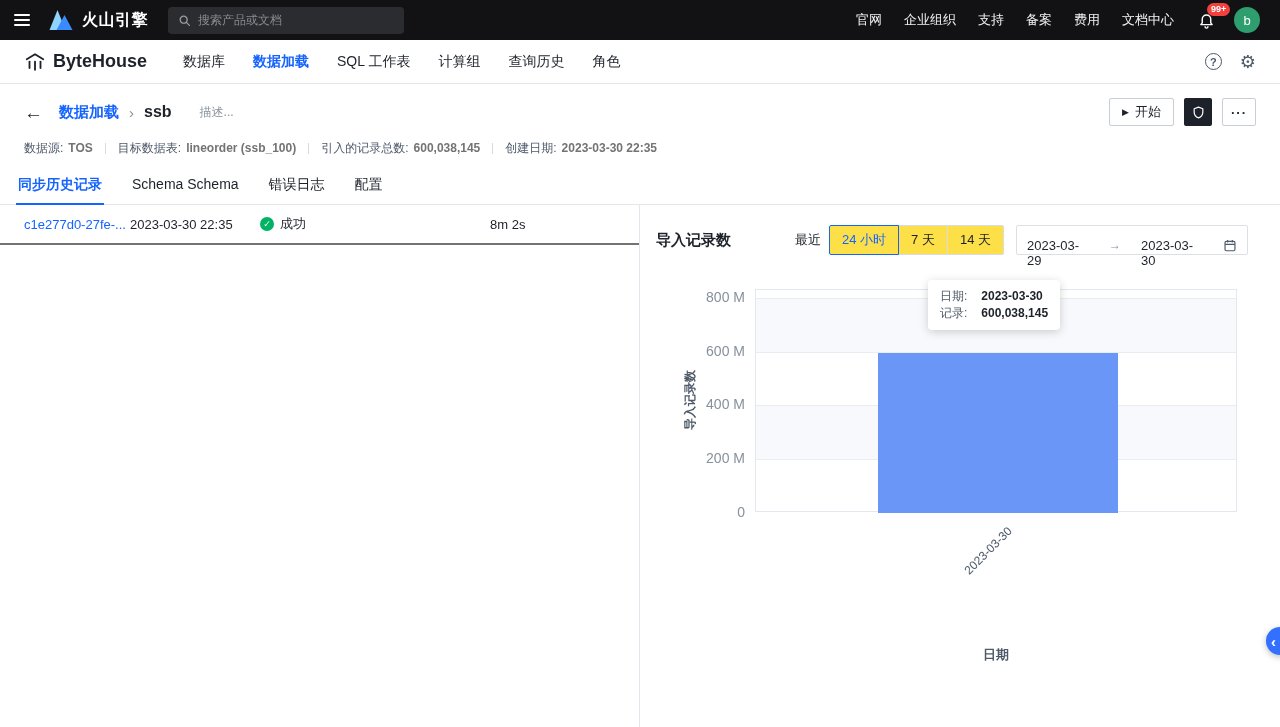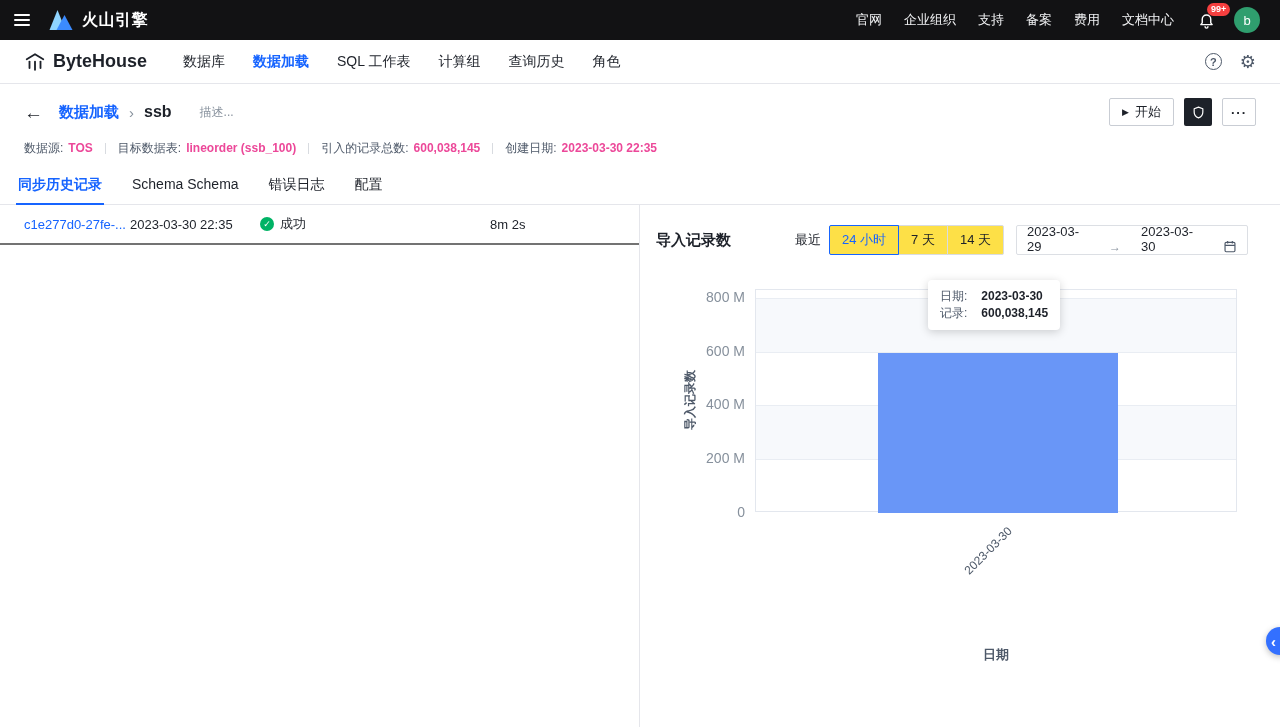--- a/index.html
+++ b/index.html
@@ -43,21 +43,21 @@
   .ph-right { margin-left:auto; display:flex; gap:10px; align-items:center; }
   .btn { height:28px; border:1px solid #c9cdd4; background:#fff; border-radius:2px; display:flex; align-items:center; gap:6px; padding:0 12px; font-size:13px; color:#1d2129; cursor:pointer; }
   .btn .play { font-size:9px; line-height:1; }
   .btn-dark { width:28px; height:28px; background:#1d2129; border:none; border-radius:2px; display:flex; align-items:center; justify-content:center; cursor:pointer; }
   .btn-more { width:34px; justify-content:center; padding:0; font-weight:700; letter-spacing:1px; gap:0; }
 
   
   .meta-row { display:flex; align-items:center; padding:0 24px; font-size:12px; height:20px; margin-top:2px; }
   .meta-item { display:flex; gap:5px; align-items:center; }
   .meta-label { color:#4e5969; }
-  .meta-value { color:#ec4899; font-weight:600; }
+  .meta-value { color:#737373; font-weight:600; }
   .meta-div { width:1px; height:11px; background:#d8dbe0; margin:0 12px; }
 
   
   .tabs { display:flex; gap:26px; padding:0 16px; border-bottom:1px solid #e5e6eb; margin-top:8px; }
   .tab { font-size:14px; padding:10px 2px; cursor:pointer; position:relative; color:#1d2129; white-space:nowrap; }
   .tab.active { color:#1664ff; font-weight:600; }
   .tab.active::after { content:""; position:absolute; left:0; right:0; bottom:-1px; height:2px; background:#1664ff; }
 
   
   .content { display:flex; height:526px; }
@@ -75,21 +75,21 @@
   .chart-panel { flex:1; position:relative; }
   .chart-header { display:flex; align-items:center; margin:20px 32px 0 16px; }
   .chart-title { font-size:15px; font-weight:700; }
   .chart-controls { margin-left:auto; display:flex; align-items:center; gap:8px; }
   .range-label { font-size:13px; }
   .segmented { display:flex; }
   .seg-btn { height:30px; padding:0 12px; border:1px solid #d9dce1; background:#fde047; font-size:13px; color:#1d2129; cursor:pointer; margin-left:-1px; display:flex; align-items:center; white-space:nowrap; }
   .seg-btn:first-child { margin-left:0; border-radius:2px 0 0 2px; }
   .seg-btn:last-child { border-radius:0 2px 2px 0; }
   .seg-btn.active { border-color:#1664ff; color:#1664ff; position:relative; z-index:1; }
-  .date-range { height:30px; width:232px; border:1px solid #dcdfe4; border-radius:2px; display:flex; align-items:flex-end; gap:20px; padding:0 10px; font-size:13px; cursor:pointer; margin-left:4px; }
+  .date-range { height:30px; width:232px; border:1px solid #dcdfe4; border-radius:2px; display:flex; align-items:flex-start; gap:20px; padding:12px 10px; font-size:13px; cursor:pointer; margin-left:4px; }
   .date-arrow { color:#86909c; font-size:12px; }
   .date-range svg { margin-left:auto; }
 
   .chart-area { position:relative; margin-top:19px; height:420px; }
   .y-title { position:absolute; left:50px; top:126px; transform:translate(-50%,-50%) rotate(-90deg); font-size:12px; color:#4e5969; white-space:nowrap; font-weight:600; }
   .y-tick { position:absolute; left:25px; width:80px; text-align:right; font-size:14px; color:#86909c; line-height:14px; }
   .yt0{top:16px}.yt1{top:70px}.yt2{top:123px}.yt3{top:177px}.yt4{top:231px}
   .plot { position:absolute; left:115px; top:15px; width:482px; height:223px; border:1px solid #e3e7ee; background:#fff; }
   .band { position:absolute; left:0; right:0; background:rgba(244,247,251,.75); }
   .b0{top:8px;height:54px}.b1{top:115px;height:54px}
@@ -113,20 +113,27 @@
     <span></span>
       <span></span>
       <span></span>
   </button>
   <div class="tb-brand">
     <svg width="26" height="20" viewBox="0 0 26 20">
       <path d="M9.5 0 L17.5 20 H1.5 Z" fill="#8fd4ff"></path>
       <path d="M16.5 5 L24.5 20 H8.5 Z" fill="#3b8bff"></path>
     </svg>
     <span class="tb-brand-text">火山引擎</span>
+  </div>
+  <div class="tb-search">
+    <svg width="13" height="13" viewBox="0 0 24 24" fill="none" stroke="#9a9ba0" stroke-width="2.4">
+      <circle cx="10.5" cy="10.5" r="6.5"></circle>
+        <path d="M15.5 15.5 L21 21" stroke-linecap="round"></path>
+    </svg>
+    <span class="tb-search-text">搜索产品或文档</span>
   </div>
   <div class="tb-spacer"></div>
   <nav class="tb-links">
     <span class="tb-link">官网</span>
     <span class="tb-link">企业组织</span>
     <span class="tb-link">支持</span>
     <span class="tb-link">备案</span>
     <span class="tb-link">费用</span>
     <span class="tb-link">文档中心</span>
   </nav>

